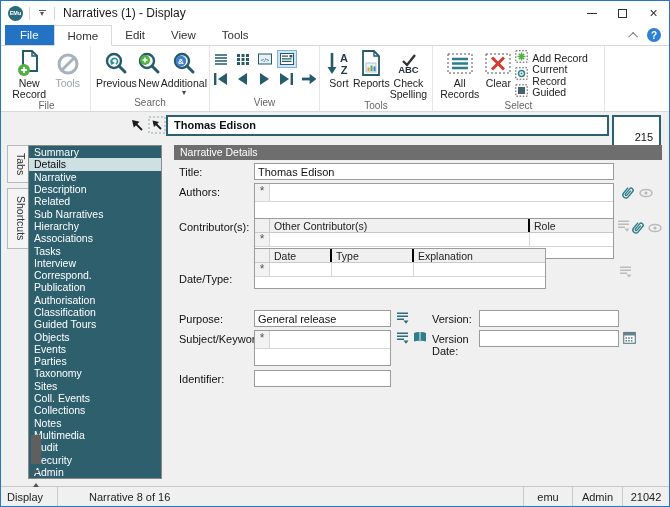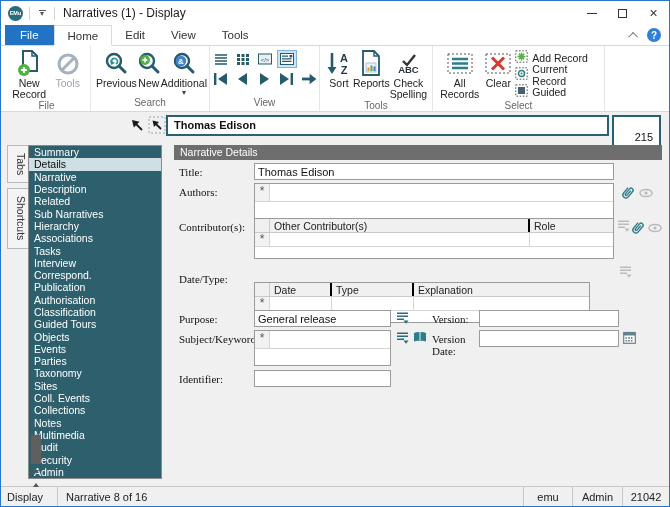--- a/index.html
+++ b/index.html
@@ -70,42 +70,42 @@
   .side-scroll { width:13px; background:#efefef; border-left:1px solid #c9c9c9; position:relative; }
   .scr-up, .scr-dn { position:absolute; left:0; width:12px; height:13px; display:flex; align-items:center; justify-content:center; }
   .scr-up { top:0; } .scr-dn { bottom:0; }
   .tri-up { width:0; height:0; border-left:3.5px solid transparent; border-right:3.5px solid transparent; border-bottom:4.5px solid #555; }
   .tri-dn { width:0; height:0; border-left:3.5px solid transparent; border-right:3.5px solid transparent; border-top:4.5px solid #555; }
   .scr-thumb { position:absolute; left:1px; bottom:14px; width:10px; height:29px; background:#5f5f5f; }
 
   
   .form { position:absolute; left:173px; top:4px; right:7px; bottom:7px; }
   .section-hdr { position:absolute; left:0; right:0; top:0; height:15px; background:#6e6e6e; color:#fff; font-size:10.5px; line-height:15px; padding-left:6px; }
-  .flabel { position:absolute; font-size:11px; color:#111; line-height:12px;font-family:Liberation Serif, serif; }
+  .flabel { position:absolute; font-size:11px; color:#111; line-height:12px; }
   .tin { position:absolute; height:17px; border:1px solid #9b9b9b; background:#fff; font-size:11px; padding:0 3px; font-family:inherit; color:#111; }
   .agrid { position:absolute; border:1px solid #9b9b9b; background:#fff; }
   .agrid .g-r1 { display:flex; height:18px; border-bottom:1px solid #d6d6d6; }
   .agrid .g-r2 { height:16px; background:#fff; }
   .mcell { width:15px; background:#f2f2f2; border-right:1px solid #d6d6d6; text-align:center; font-size:12px; color:#555; line-height:15px; }
   .gcell { flex:1; background:#fff; }
   .etable { position:absolute; background:#fff; border:1px solid #9b9b9b; }
   .hrow { display:flex; height:14px; background:#f0f0f0; border-bottom:1px solid #c9c9c9; }
   .hcell { font-size:10.5px; color:#222; line-height:14px; padding-left:4px; border-right:2px solid #000000; overflow:hidden; white-space:nowrap; }
   .drow { display:flex; height:14px; border-bottom:1px solid #d6d6d6; }
   .dcell { border-right:1px solid #d6d6d6; background:#fff; }
   .erow { height:11px; background:#fff; }
   .hm { width:15px; border-right:1px solid #c9c9c9; }
   .dm { width:15px; background:#f2f2f2; border-right:1px solid #d6d6d6; text-align:center; font-size:12px; color:#555; line-height:12px; }
   .ficon { position:absolute; display:flex; align-items:center; justify-content:center; }
 
   
   .statusbar { height:20px; background:#f0f0f0; border-top:1px solid #c9c9c9; display:flex; align-items:stretch; font-size:11px; color:#222; }
   .sseg { display:flex; align-items:center; }
   .sb-mode { width:57px; padding-left:6px; border-right:1px solid #c9c9c9; }
-  .sb-pos { padding-left:8px; flex:1; }
+  .sb-pos { padding-left:8px; flex:1;margin-left:23px; }
   .sb-db { width:49px; border-left:1px solid #c9c9c9; justify-content:center; }
   .sb-user { width:50px; border-left:1px solid #c9c9c9; justify-content:center; }
   .sb-pid { width:47px; border-left:1px solid #c9c9c9; justify-content:center; }
 </style>
 </head>
 <body>
 
 <div class="window">
 
   <div class="titlebar">
@@ -497,21 +497,21 @@
             </svg>
           </span>
         <span class="ficon" style="left:474px;top:78px">
             <svg width="14" height="10" viewBox="0 0 14 10">
               <ellipse cx="7" cy="5" rx="6" ry="3.6" fill="none" stroke="#b9b9b9" stroke-width="1.5"></ellipse>
               <circle cx="7" cy="5" r="1.6" fill="#b9b9b9"></circle>
             </svg>
           </span>
 
         <span class="flabel" style="left:5px;top:128px">Date/Type:</span>
-        <div class="etable" style="left:80px;top:137px;width:336px;height:41px">
+        <div class="etable" style="left:80px;top:103px;width:292px;height:41px">
           <div class="hrow">
               <span class="hcell hm"></span>
               <span class="hcell" style="width:62px">Date</span>
               <span class="hcell" style="width:82px">Type</span>
               <span class="hcell" style="flex:1;border-right:none">Explanation</span>
             </div>
           <div class="drow">
               <span class="dm">*</span>
               <span class="dcell" style="width:62px"></span>
               <span class="dcell" style="width:82px"></span>

